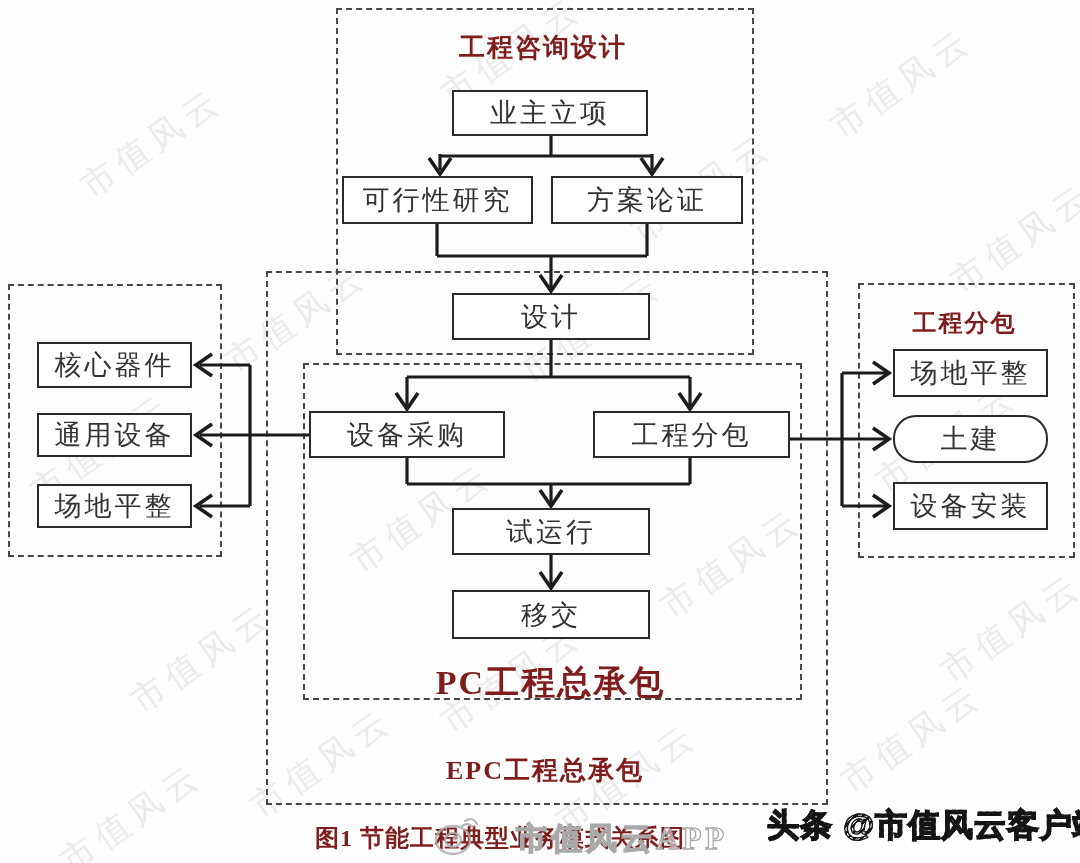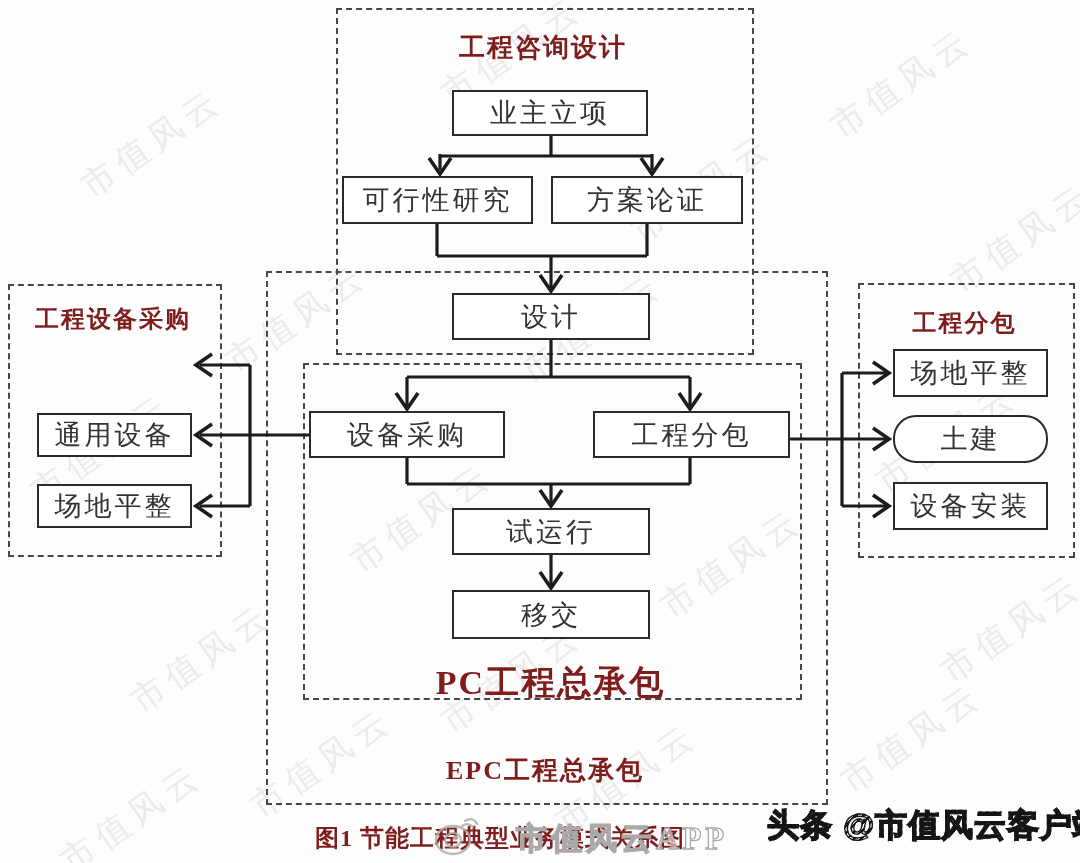--- a/index.html
+++ b/index.html
@@ -129,34 +129,34 @@
              M540,572 L551,588 L562,572
              M212,354 L196,365 L212,376
              M212,424 L196,435 L212,446
              M212,495 L196,506 L212,517
              M873,362 L889,373 L873,384
              M873,428 L889,439 L873,450
              M873,495 L889,506 L873,517"></path>
   </svg>
 
   <div class="ptitle" id="title-consulting">工程咨询设计</div>
-  <div class="ptitle" id="title-left">工程设备采购</div>
   <div class="ptitle" id="title-right">工程分包</div>
   <div class="ptitle" id="label-pc">PC工程总承包</div>
   <div class="ptitle" id="label-epc">EPC工程总承包</div>
 
   <div class="node" id="node-owner">业主立项</div>
   <div class="node" id="node-feasibility">可行性研究</div>
   <div class="node" id="node-scheme">方案论证</div>
   <div class="node" id="node-design">设计</div>
   <div class="node" id="node-procurement">设备采购</div>
   <div class="node" id="node-subcontract">工程分包</div>
   <div class="node" id="node-trial">试运行</div>
   <div class="node" id="node-handover">移交</div>
 
+  <div class="node" id="node-left-0">核心器件</div>
   <div class="node" id="node-left-1">通用设备</div>
   <div class="node" id="node-left-2">场地平整</div>
 
   <div class="node" id="node-right-0">场地平整</div>
   <div class="node" id="node-right-1">土建</div>
   <div class="node" id="node-right-2">设备安装</div>
 
   <div class="ptitle" id="caption">图1 节能工程典型业务模式关系图</div>
 
   <svg class="weibo-icon" width="46" height="42" viewBox="0 0 46 42" aria-hidden="true">

